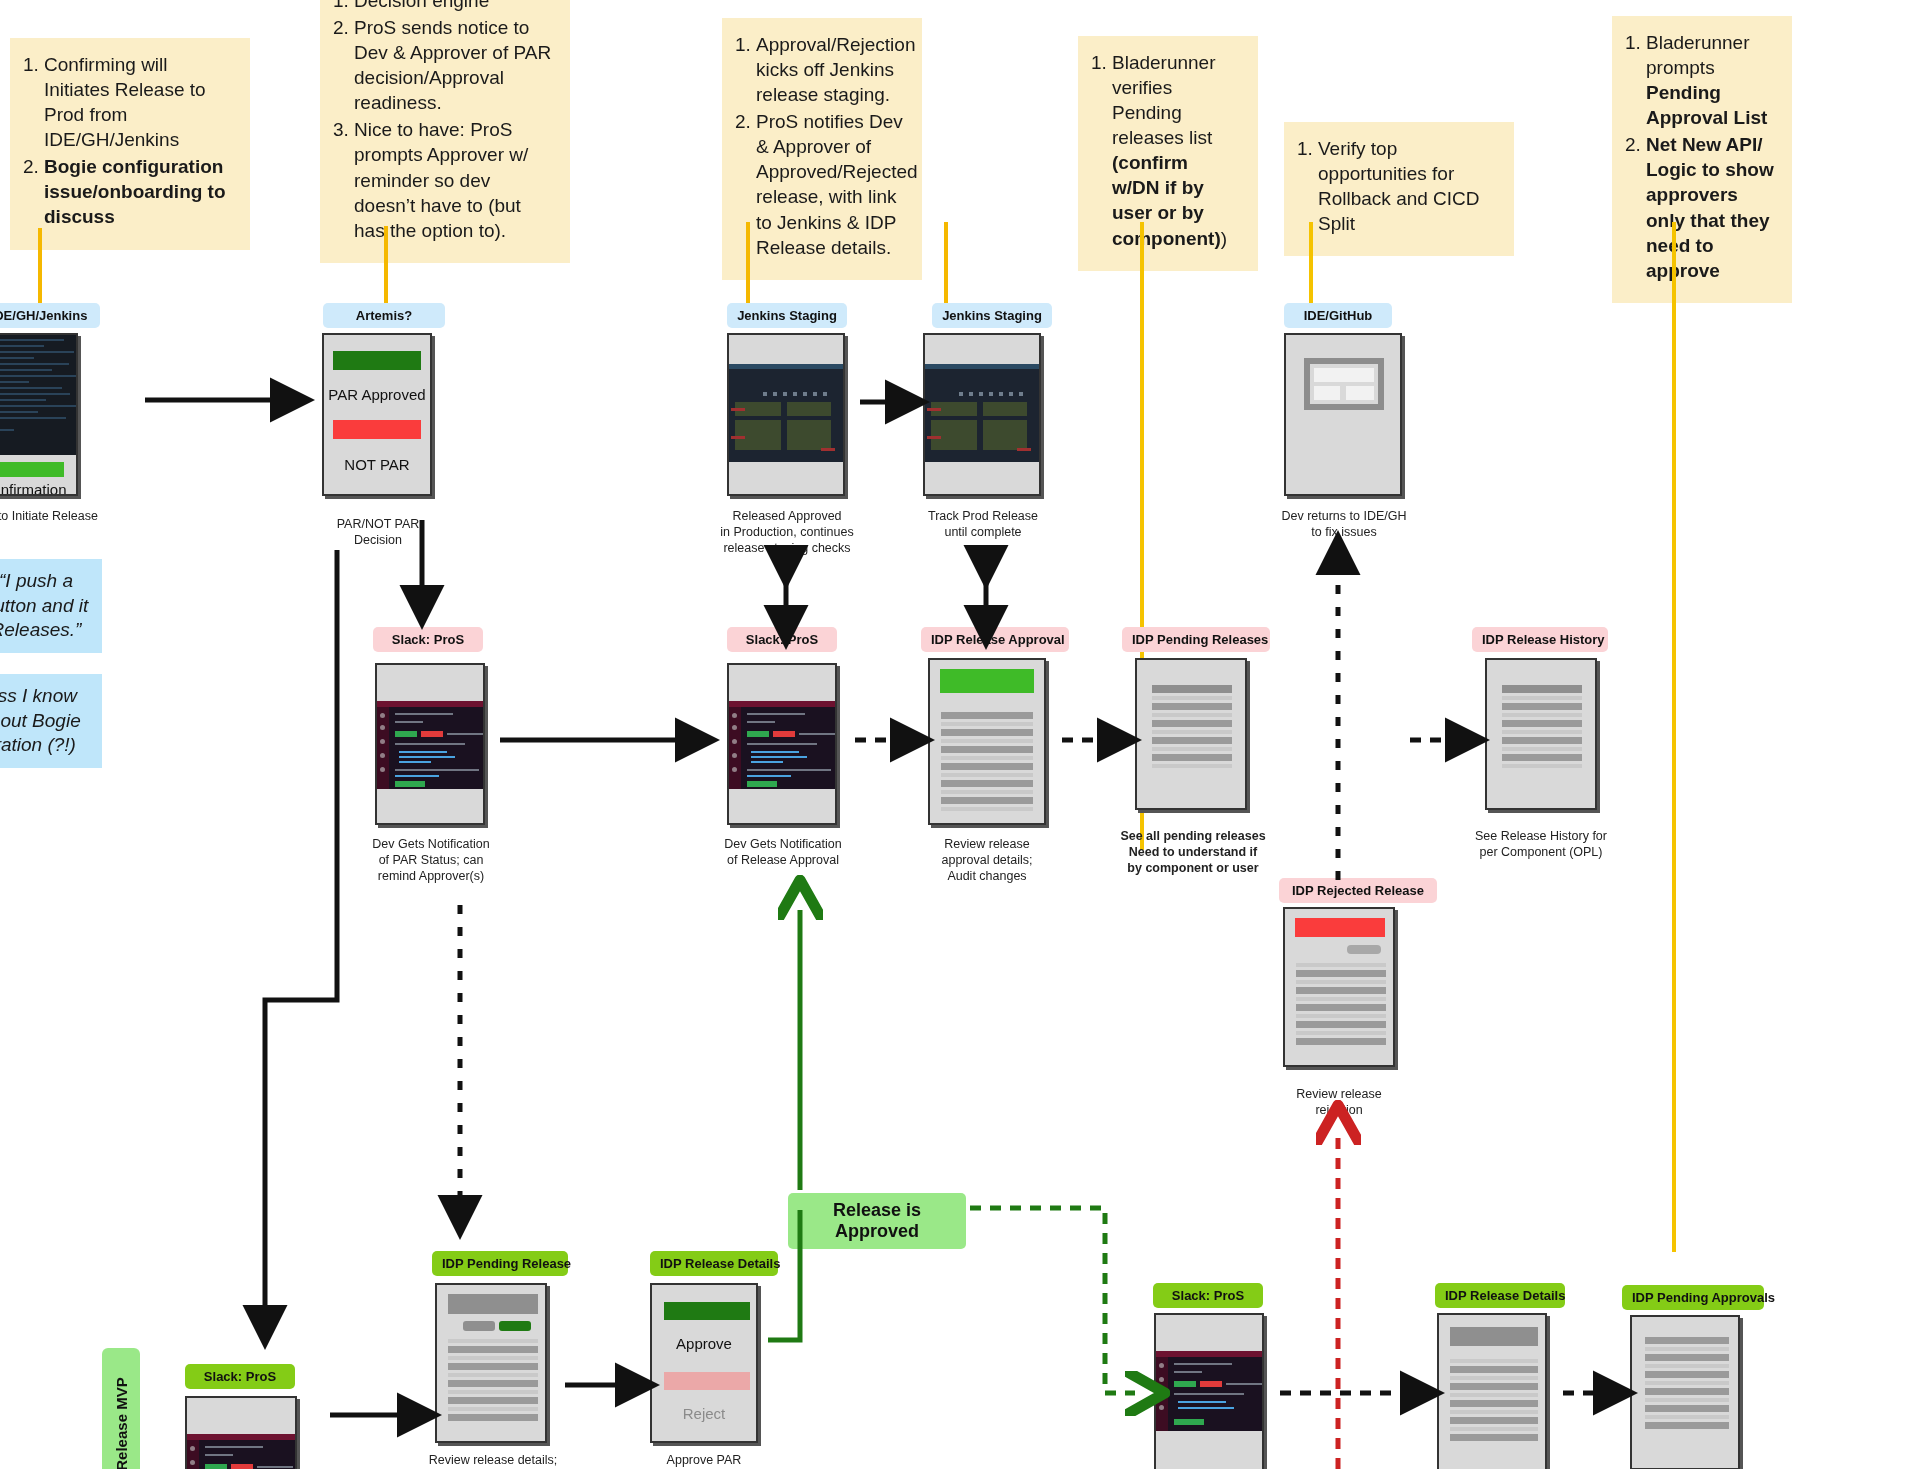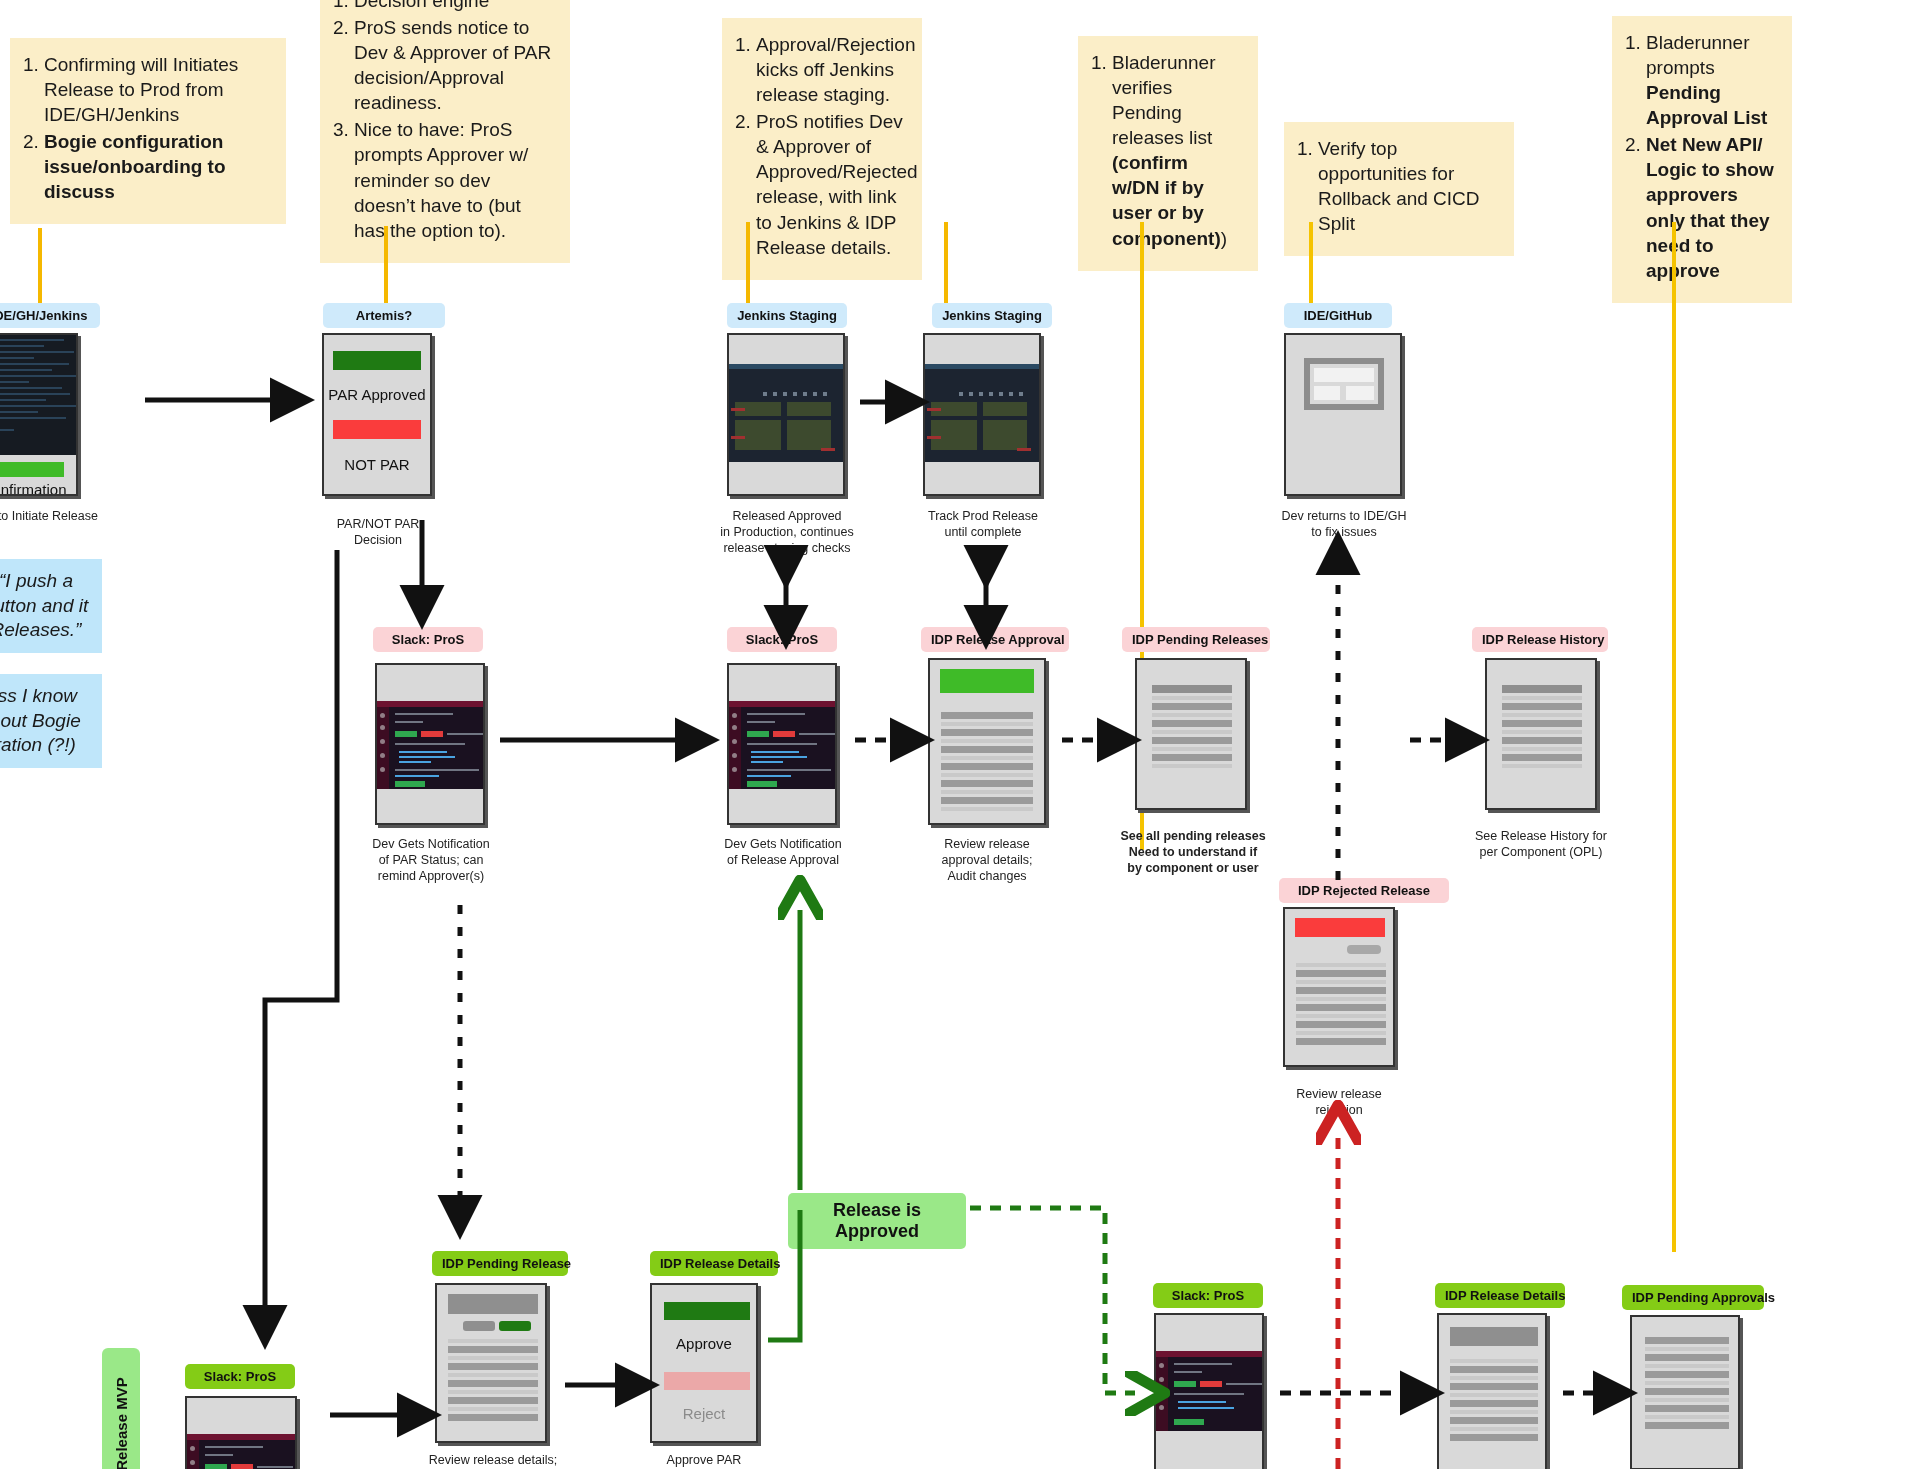--- a/index.html
+++ b/index.html
@@ -161,21 +161,21 @@
     padding:7px 12px;
     box-sizing:border-box;
     color:#111;
   }
 </style>
 </head>
 <body>
 
 <div id="canvas">
 
-  <div class="note abs" style="left:10px; top:38px; width:276px;">
+  <div class="note abs" style="left:10px; top:38px; width:240px;">
     <ol>
       <li>Confirming will Initiates Release to Prod from IDE/GH/Jenkins</li>
       <li><b>Bogie configuration issue/onboarding to discuss</b></li>
     </ol>
   </div>
   <div class="note-stem" style="left:38px; top:228px; height:82px;"></div>
 
   <div class="note abs" style="left:320px; top:-26px; width:250px;">
     <ol>
       <li>Decision engine</li>
@@ -419,21 +419,21 @@
       <div class="r light"></div>
         <div class="r"></div>
         <div class="r light"></div>
         <div class="r"></div>
       <div class="r light"></div>
     </div>
   </div>
   <div class="card-caption" style="left:1471px; top:828px; width:140px; white-space:pre-line;">See Release History for
 per Component (OPL)</div>
 
-  <div class="chip chip-pink" style="left:1279px; top:878px; width:170px;">IDP Rejected Release</div>
+  <div class="chip chip-pink" style="left:1279px; top:878px; width:158px;">IDP Rejected Release</div>
   <div class="card" style="left:1283px; top:907px; width:112px; height:160px;">
     <div class="abs bar-red" style="left:10px; top:9px; width:90px; height:19px;"></div>
     <div class="abs bar-lightgrey" style="left:62px; top:36px; width:34px; height:9px;"></div>
     <div class="rowstack" style="left:11px; top:54px; width:90px;">
       <div class="r light"></div>
         <div class="r"></div>
         <div class="r light"></div>
         <div class="r"></div>
       <div class="r light"></div>
         <div class="r"></div>

